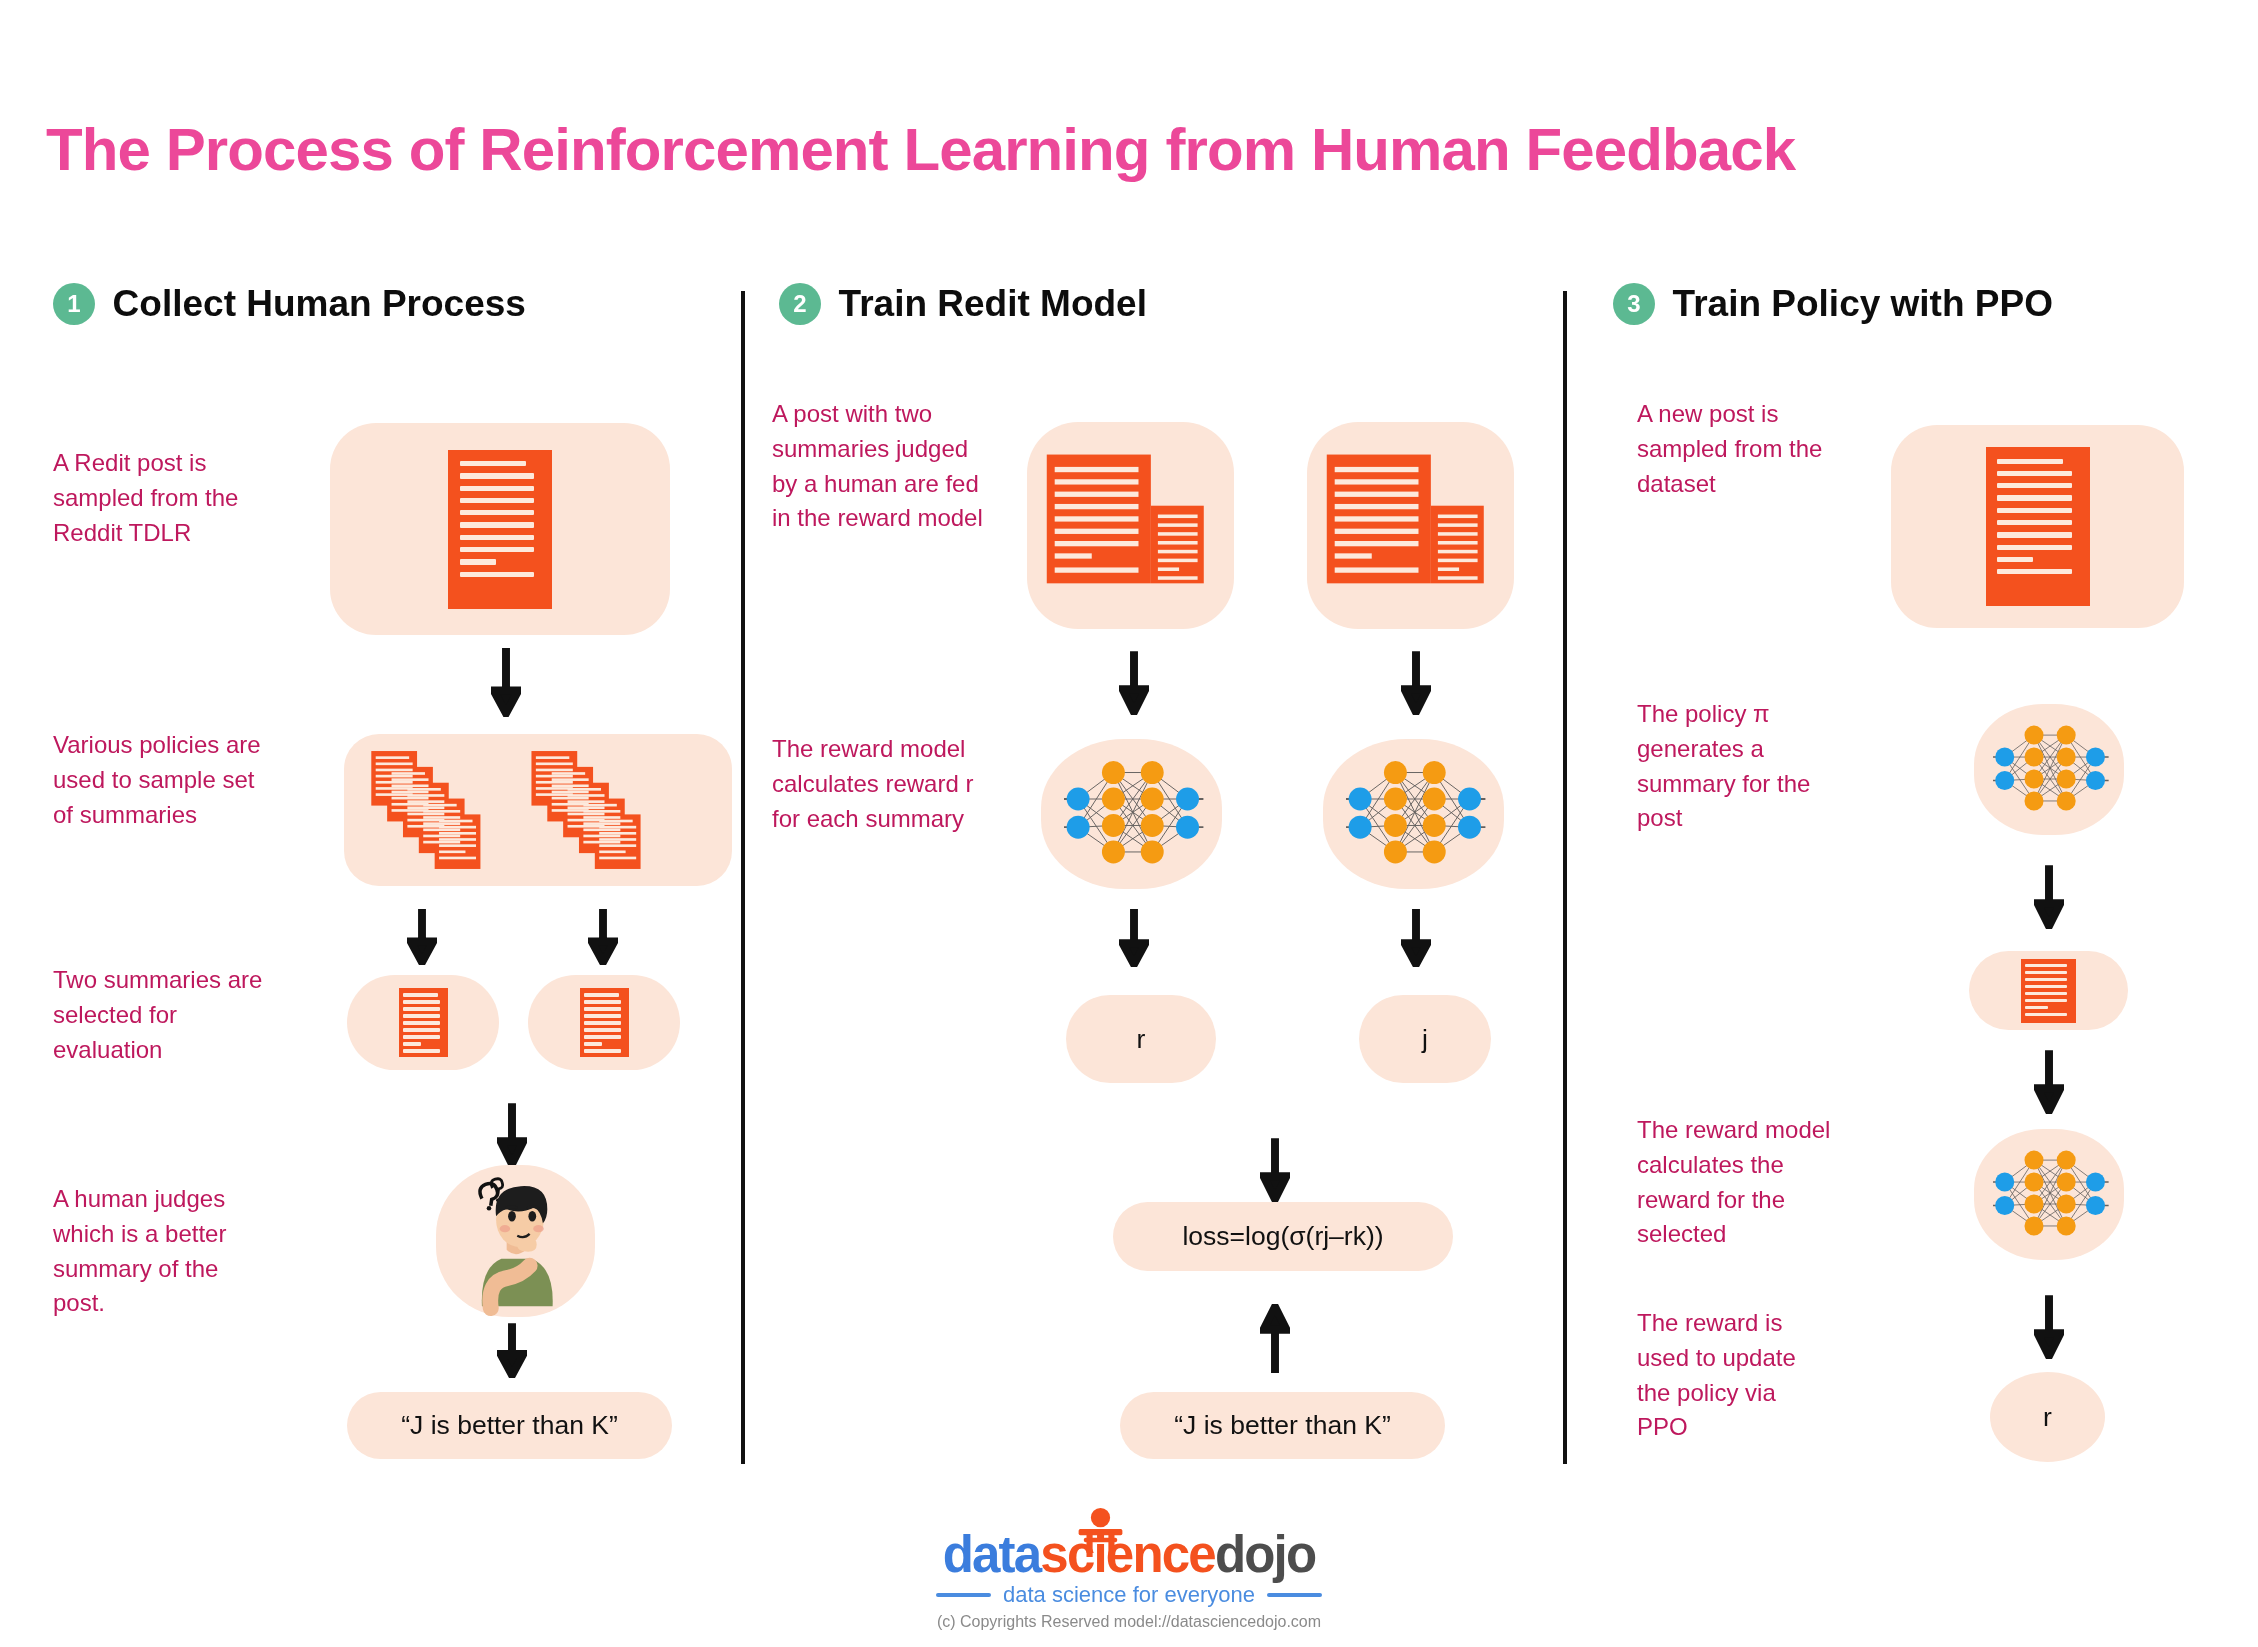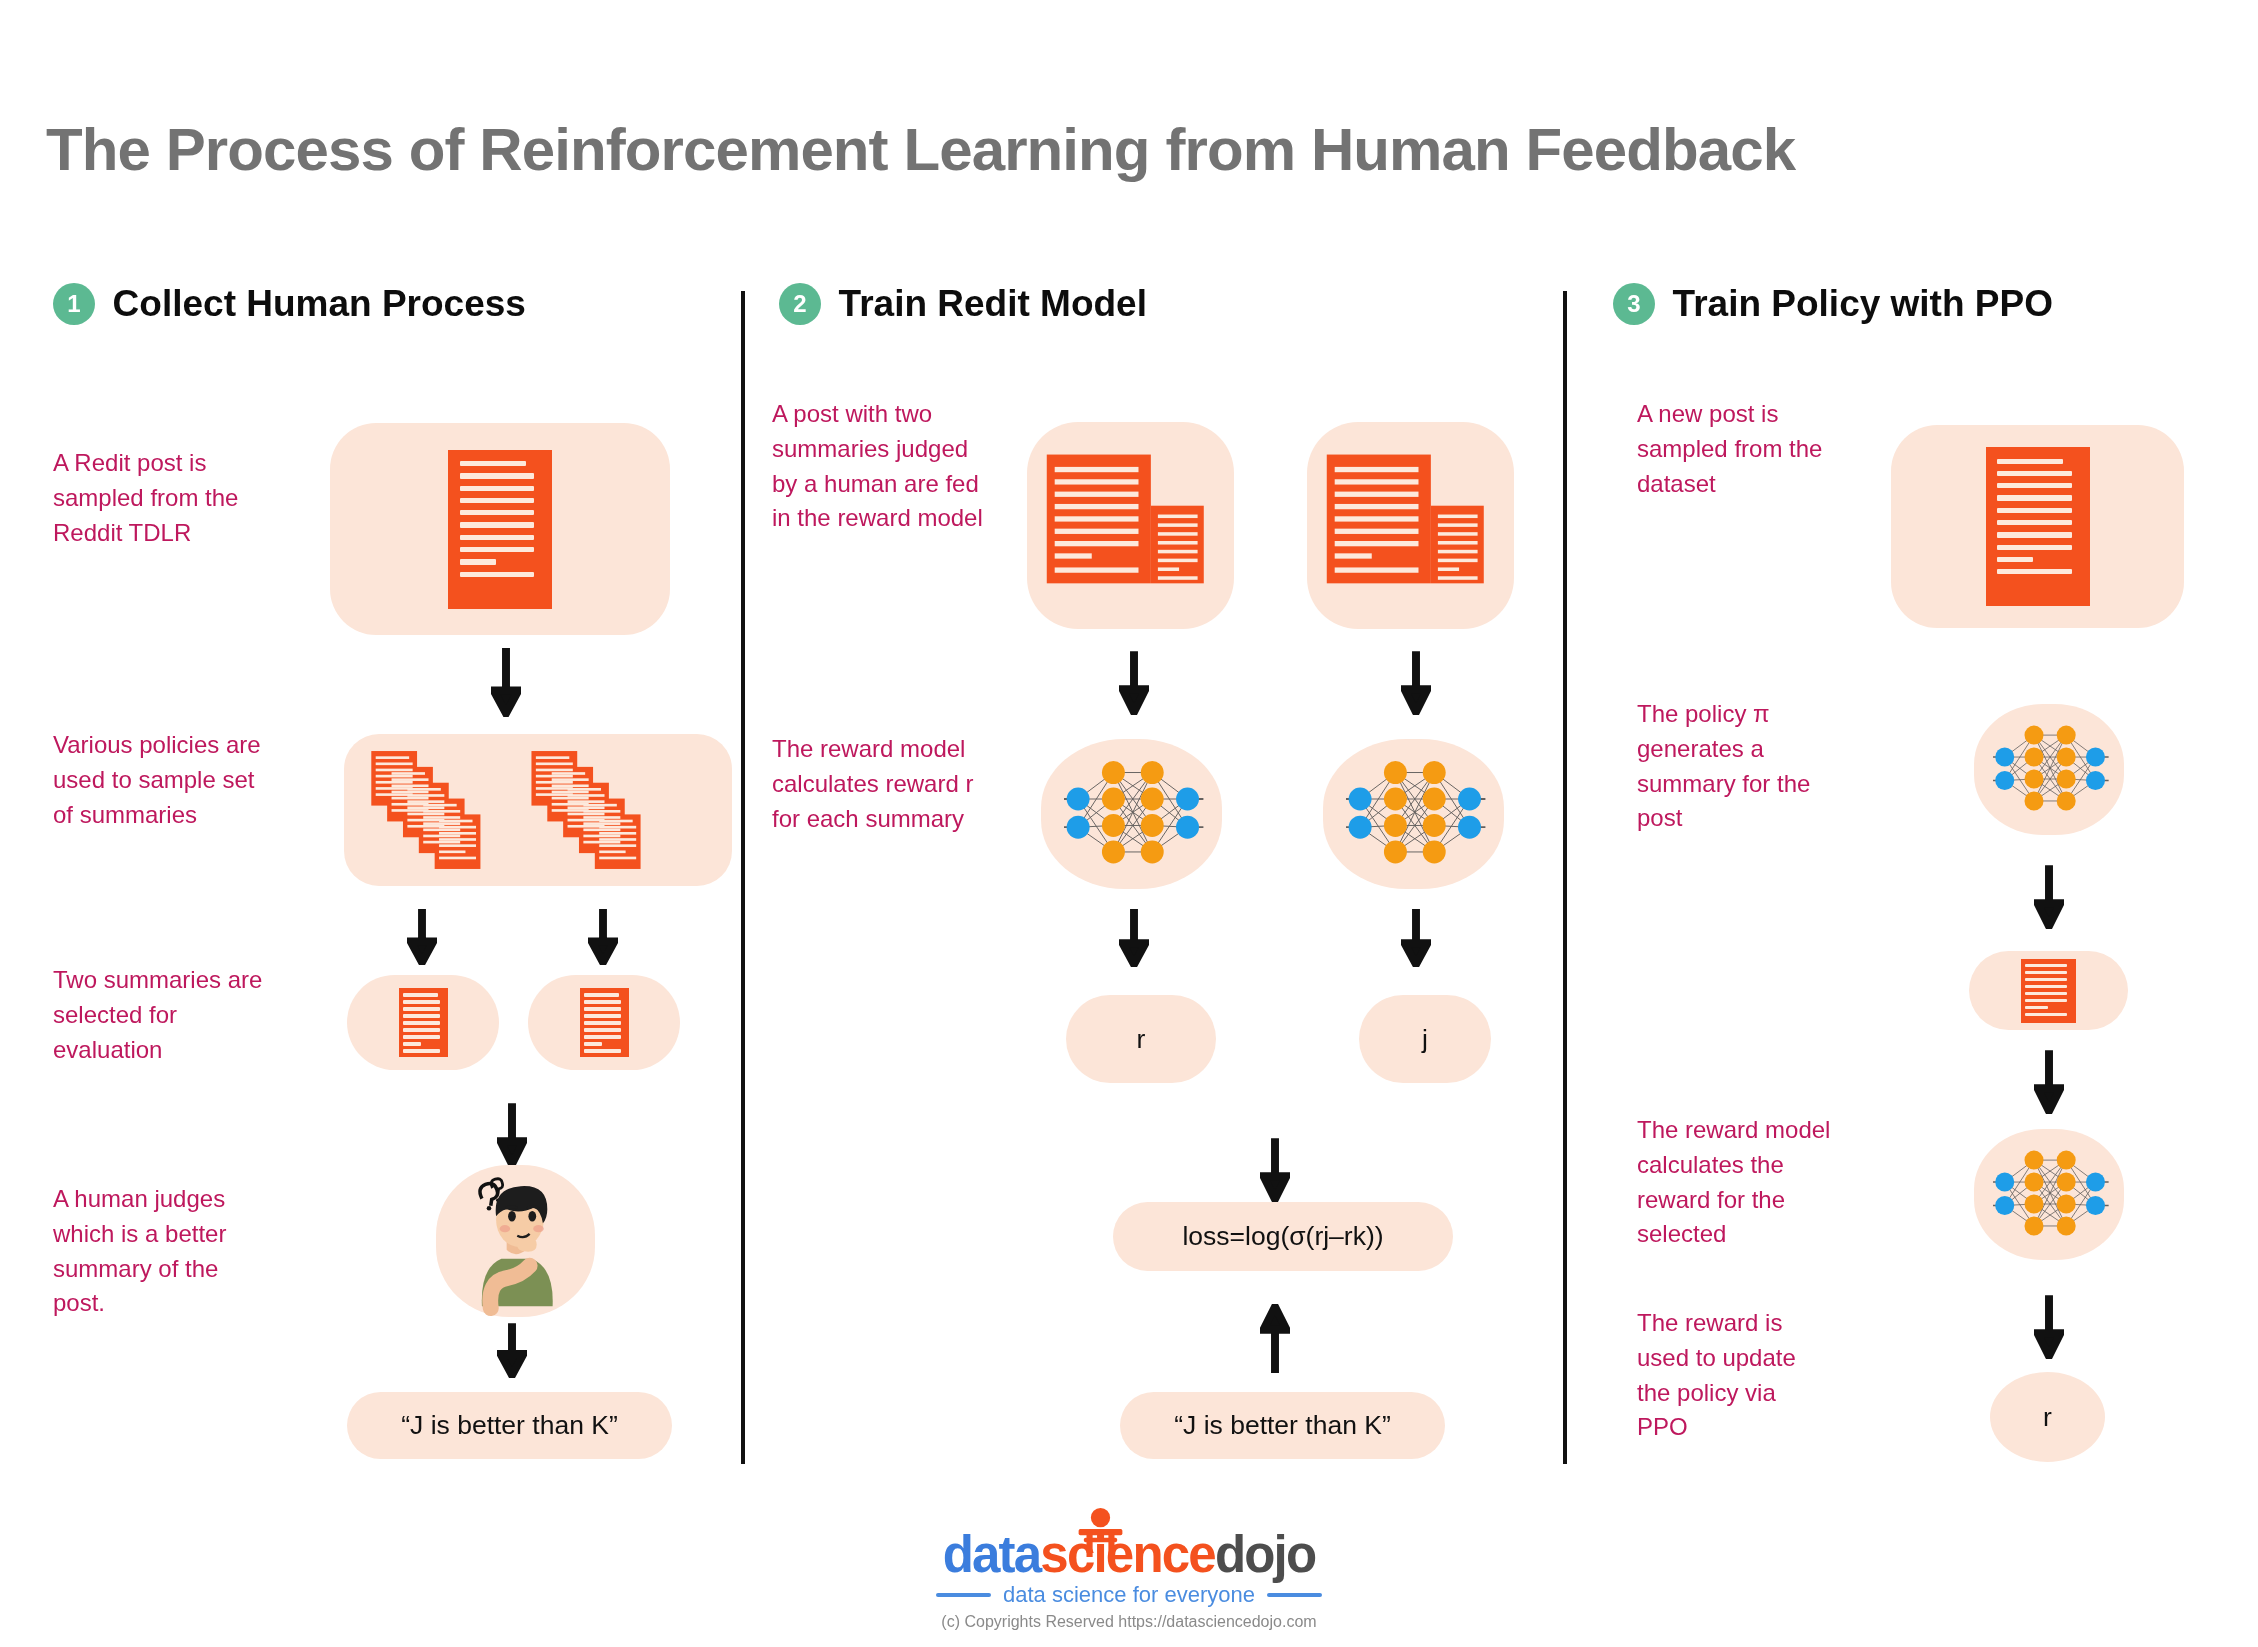--- a/index.html
+++ b/index.html
@@ -11,21 +11,21 @@
   }
   .page { position: relative; width: 2258px; height: 1647px; background:#fff; }
 
   
   .title {
     position: absolute;
     left: 46px; top: 115px;
     font-size: 60px;
     font-weight: 700;
     letter-spacing: -0.9px;
-    color: #737373;
+    color: #ec4899;
     white-space: nowrap;
   }
 
   
   .col { position: absolute; top: 273px; }
   .col-1 { left: 53px;  width: 706px; }
   .col-2 { left: 772px; width: 798px; }
   .col-3 { left: 1588px;width: 653px; }
 
   .col-head { display: flex; align-items: center; gap: 17.6px; height: 62px; }
@@ -595,17 +595,17 @@
         <rect x="10" y="34" width="38" height="5" rx="2" fill="#f4511e"></rect>
         <rect x="13" y="28" width="7" height="28" fill="#f4511e"></rect>
         <rect x="38" y="28" width="7" height="28" fill="#f4511e"></rect>
       </svg>
     </div>
     <div class="tagline">
       <span class="rule"></span>
       <span>data science for everyone</span>
       <span class="rule"></span>
     </div>
-    <div class="copyright">(c) Copyrights Reserved  https://datasciencedojo.com</div>
+    <div class="copyright">(c) Copyrights Reserved  model://datasciencedojo.com</div>
   </div>
 
 </div>
 
 
 </body></html>

